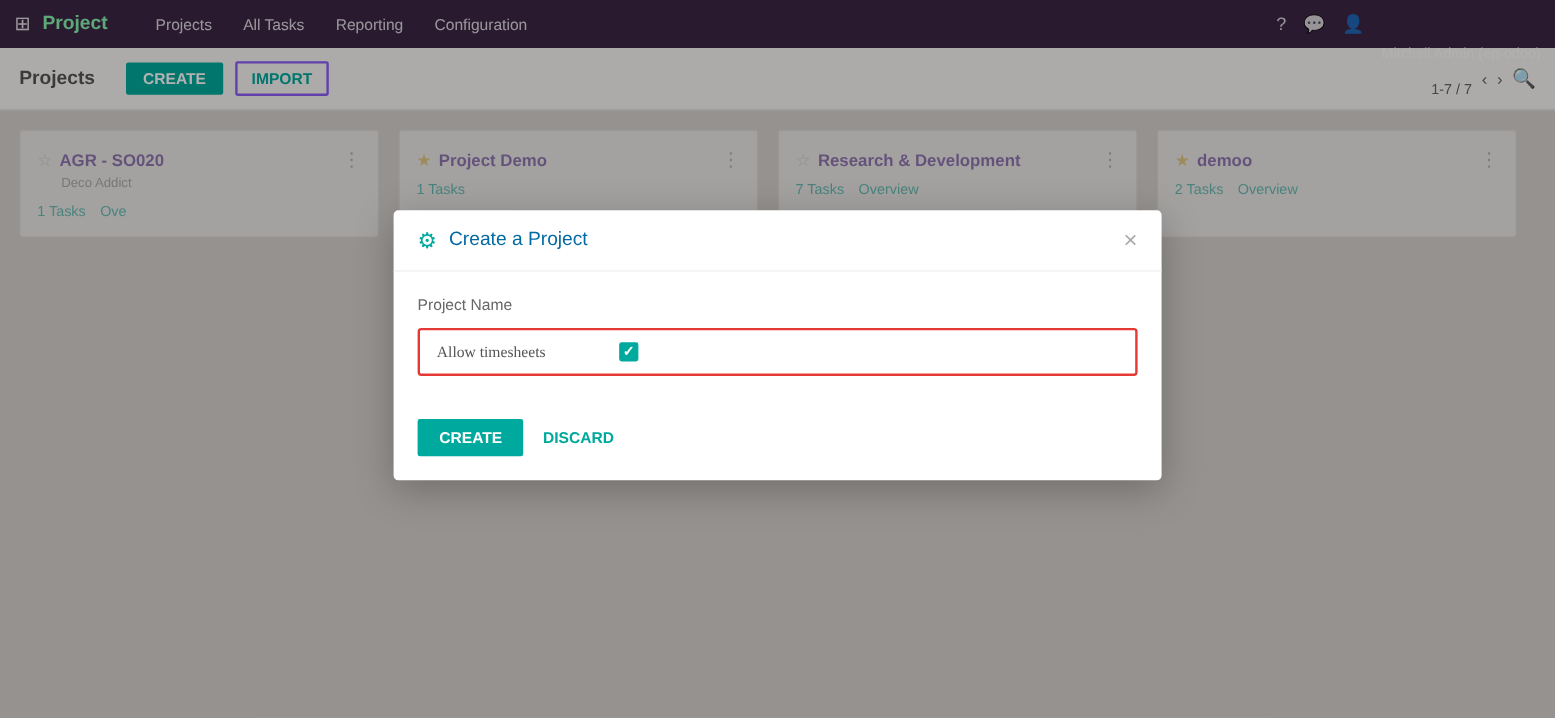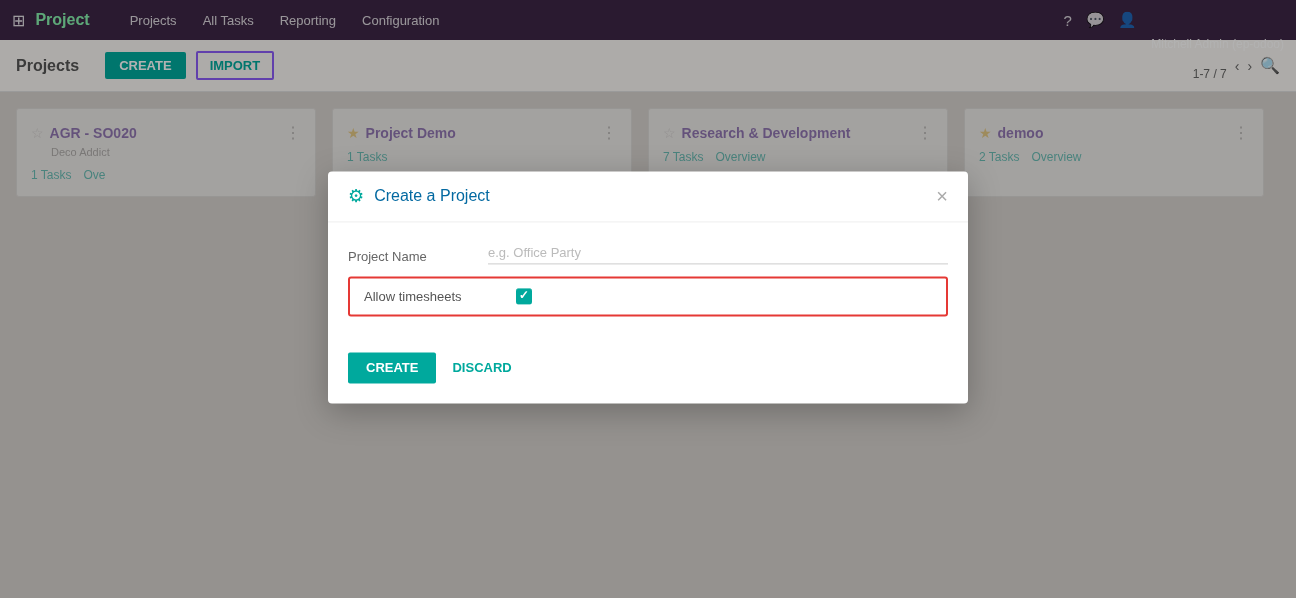--- a/index.html
+++ b/index.html
@@ -239,20 +239,21 @@
       margin-bottom: 16px;
       margin-top: 4px;
       display: flex;
       align-items: center;
       gap: 12px;
     }
     .checkbox-label {
       font-size: 13px;
       color: #555;
       width: 140px;
+      font-family: Liberation Serif, serif;
     }
     .checkbox-teal {
       width: 16px;
       height: 16px;
       appearance: none;
       -webkit-appearance: none;
       background: #00a99d;
       border: 1px solid #00a99d;
       border-radius: 2px;
       cursor: pointer;
@@ -383,21 +384,20 @@
 <div class="modal">
   <div class="modal-header">
     <span class="modal-header-icon">⚙</span>
     <span class="modal-title">Create a Project</span>
     <button class="modal-close">×</button>
   </div>
 
   <div class="modal-body">
     <div class="form-row">
       <label class="form-label">Project Name</label>
-      <input class="form-input" type="text" placeholder="e.g. Office Party" style="">
     </div>
 
     <div class="highlighted-box">
       <span class="checkbox-label">Allow timesheets</span>
       <input type="checkbox" class="checkbox-teal" checked="" style="">
     </div>
   </div>
 
   <div class="modal-footer">
     <button class="btn-modal-create">CREATE</button>

